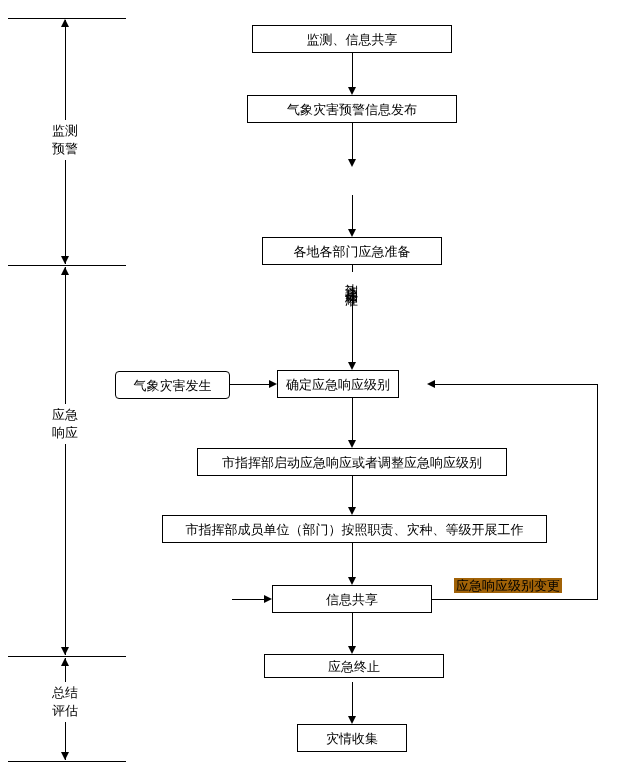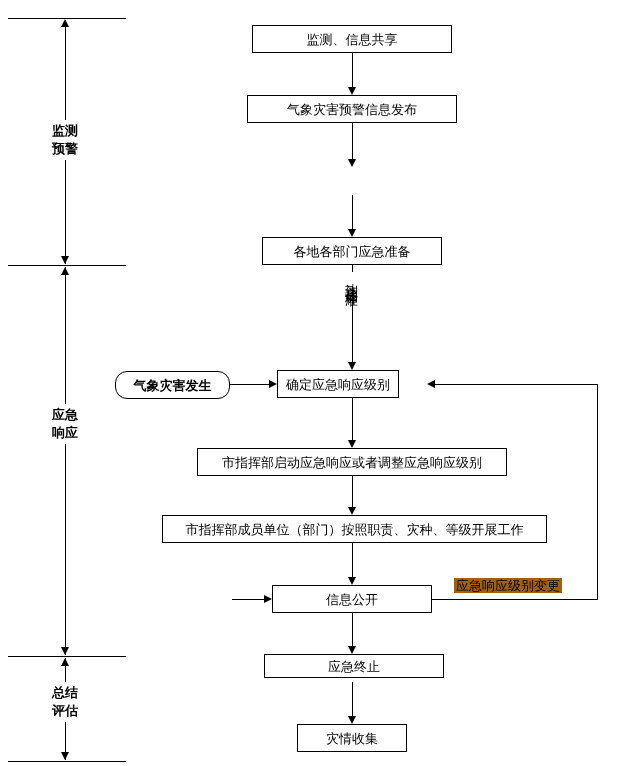--- a/index.html
+++ b/index.html
@@ -26,31 +26,31 @@
     border: 1px solid #000;
     background: #fff;
     display: flex;
     align-items: center;
     justify-content: center;
     font-size: 13px;
     line-height: 1;
     text-align: center;
     white-space: nowrap;
   }
-  .node.rounded { border-radius: 12px; font-weight: bold; }
+  .node.rounded { border-radius: 4px; }
   .phase {
     position: absolute;
     width: 50px;
     background: #fff;
     font-size: 13px;
     line-height: 18px;
     text-align: center;
     padding: 2px 0;
   }
-  .phase span { display: block; font-weight: bold; }
+  .phase span { display: block; }
   .vlabel {
     position: absolute;
     writing-mode: vertical-rl;
     text-orientation: upright;
     background: #fff;
     font-size: 13px;
     letter-spacing: 2px;
     line-height: 16px;
     padding: 1px 0;
   }
@@ -98,21 +98,21 @@
     <span>评估</span>
   </div>
 
   <div class="node" style="left:252px;top:25px;width:200px;height:28px">监测、信息共享</div>
   <div class="node" style="left:247px;top:95px;width:210px;height:28px">气象灾害预警信息发布</div>
   <div class="node" style="left:262px;top:237px;width:180px;height:28px">各地各部门应急准备</div>
   <div class="node" style="left:277px;top:370px;width:122px;height:28px">确定应急响应级别</div>
   <div class="node rounded" style="left:115px;top:371px;width:115px;height:28px">气象灾害发生</div>
   <div class="node" style="left:197px;top:448px;width:310px;height:28px">市指挥部启动应急响应或者调整应急响应级别</div>
   <div class="node" style="left:162px;top:515px;width:385px;height:28px">市指挥部成员单位（部门）按照职责、灾种、等级开展工作</div>
-  <div class="node" style="left:272px;top:585px;width:160px;height:28px">信息公开</div>
+  <div class="node" style="left:272px;top:585px;width:160px;height:28px">信息共享</div>
   <div class="node" style="left:264px;top:654px;width:180px;height:24px">应急终止</div>
   <div class="node" style="left:297px;top:724px;width:110px;height:28px">灾情收集</div>
 
   <div class="line v" style="left:352px;top:53px;height:35px"></div>
   <div class="arrow down" style="left:348px;top:87px"></div>
 
   <div class="line v" style="left:352px;top:123px;height:37px"></div>
   <div class="arrow down" style="left:348px;top:159px"></div>
 
   <div class="line v" style="left:352px;top:195px;height:35px"></div>

